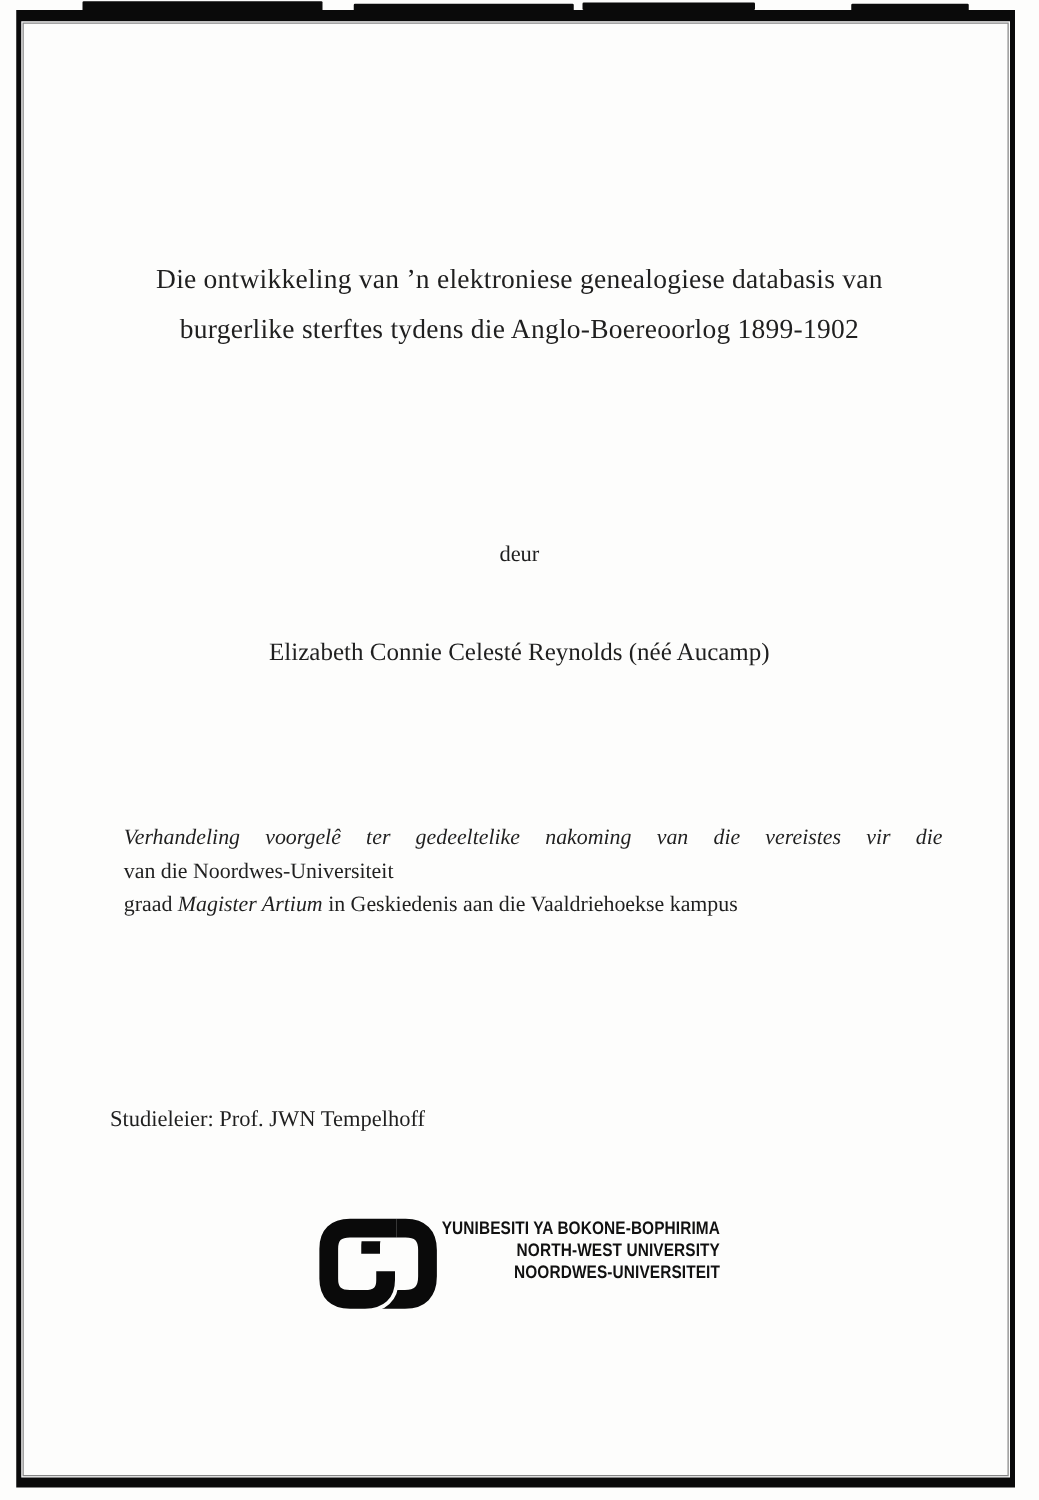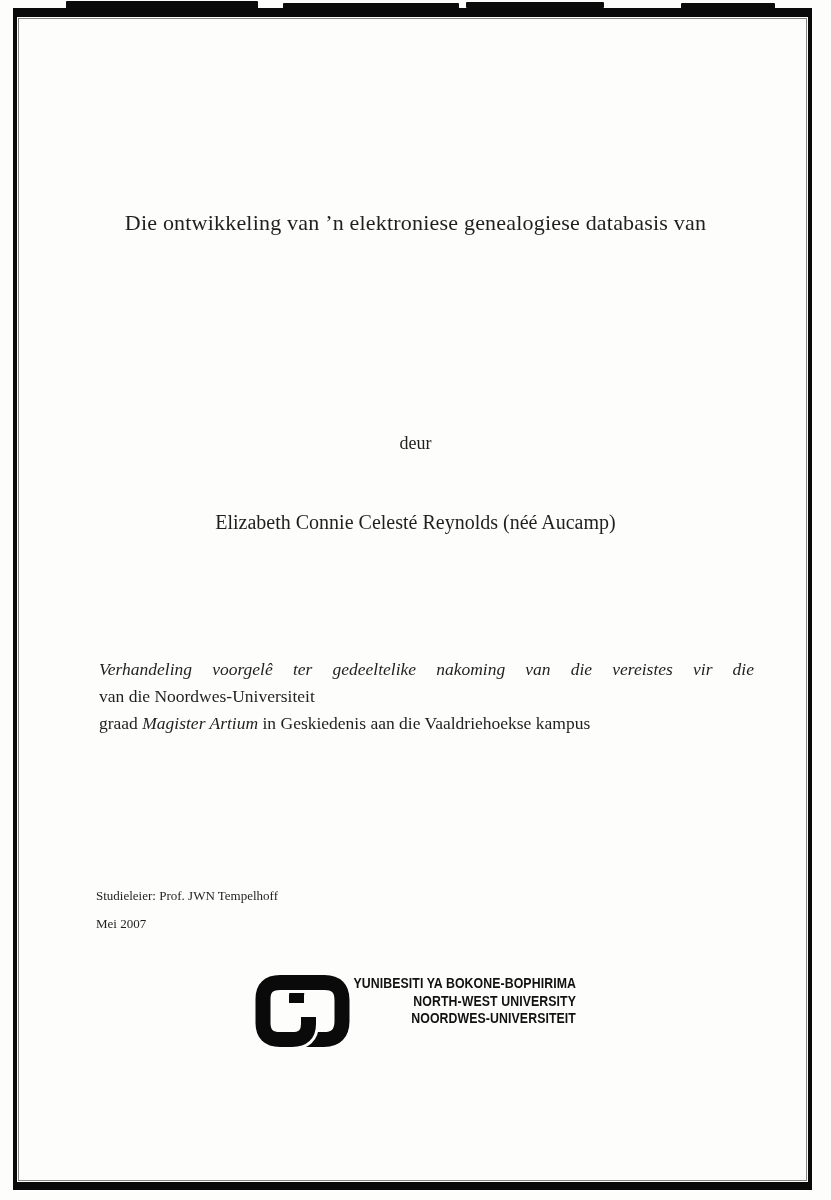--- a/index.html
+++ b/index.html
@@ -31,22 +31,22 @@
   .title{top:203px;font-size:22px;line-height:40px;letter-spacing:.2px;}
   .byline{top:433px;font-size:18px;}
   .author{top:511px;font-size:20px;}
   .statement{
     position:absolute;top:656px;left:99px;width:655px;
     font-size:17.5px;line-height:27px;
   }
   .statement .just{text-align:justify;text-align-last:justify;font-style:italic;}
   .statement .ital{font-style:italic;}
   .supervisor-block{
-    position:absolute;top:882px;left:96px;
-    font-size:13px;line-height:27.5px;
+    position:absolute;top:882px;left:88px;
+    font-size:18px;line-height:27.5px;
   }
   .logo-mark{position:absolute;left:253px;top:970px;width:99px;height:82px;}
   .logo-mark svg{display:block;width:100%;height:100%;}
   .logo-text{
     position:absolute;left:276px;top:975px;width:300px;
     text-align:right;white-space:nowrap;
     font-family:"Liberation Sans","DejaVu Sans",sans-serif;
     font-weight:600;font-size:14.5px;line-height:17.5px;color:#111;
     transform:scaleX(.85);transform-origin:100% 0;
     letter-spacing:.1px;
@@ -61,35 +61,35 @@
   <div class="smudge s2"></div>
   <div class="smudge s3"></div>
   <div class="smudge s4"></div>
 
   <div class="frame">
     <div class="frame-inner"></div>
   </div>
 
   <div class="centered title">
     <div>Die ontwikkeling van ’n elektroniese genealogiese databasis van</div>
+    <div>burgerlike sterftes tydens die Anglo-Boereoorlog 1899-1902</div>
   </div>
 
   <div class="centered author">Elizabeth Connie Celesté Reynolds (néé Aucamp)</div>
 
   <div class="centered byline">deur</div>
 
   <div class="statement">
     <div class="just">Verhandeling voorgelê ter gedeeltelike nakoming van die vereistes vir die</div>
     <div>van die Noordwes-Universiteit</div>
     <div><span>graad </span><span class="ital">Magister Artium</span><span> in Geskiedenis aan die Vaaldriehoekse kampus</span></div>
   </div>
 
   <div class="supervisor-block">
     <div>Studieleier: Prof. JWN Tempelhoff</div>
-    <div>Mei 2007</div>
   </div>
 
   <div class="logo-mark">
     <svg viewBox="0 0 99 82" xmlns="http://www.w3.org/2000/svg" aria-hidden="true">
       <g fill="none" stroke-linecap="butt">
 
         <path d="M 33 69.5 L 71 69.5 Q 89 69.5 89 51 L 89 30 Q 89 12.5 71.5 12.5 L 57 12.5 Q 43.5 12.5 43.5 26 L 43.5 33" stroke="#0a0a0a" stroke-width="15"></path>
 
         <path d="M 64 12.5 L 27 12.5 Q 10 12.5 10 29 L 10 53 Q 10 69.5 27 69.5 L 39 69.5 Q 55.5 69.5 55.5 54 L 55.5 47" stroke="#fdfdfc" stroke-width="21"></path>
 

